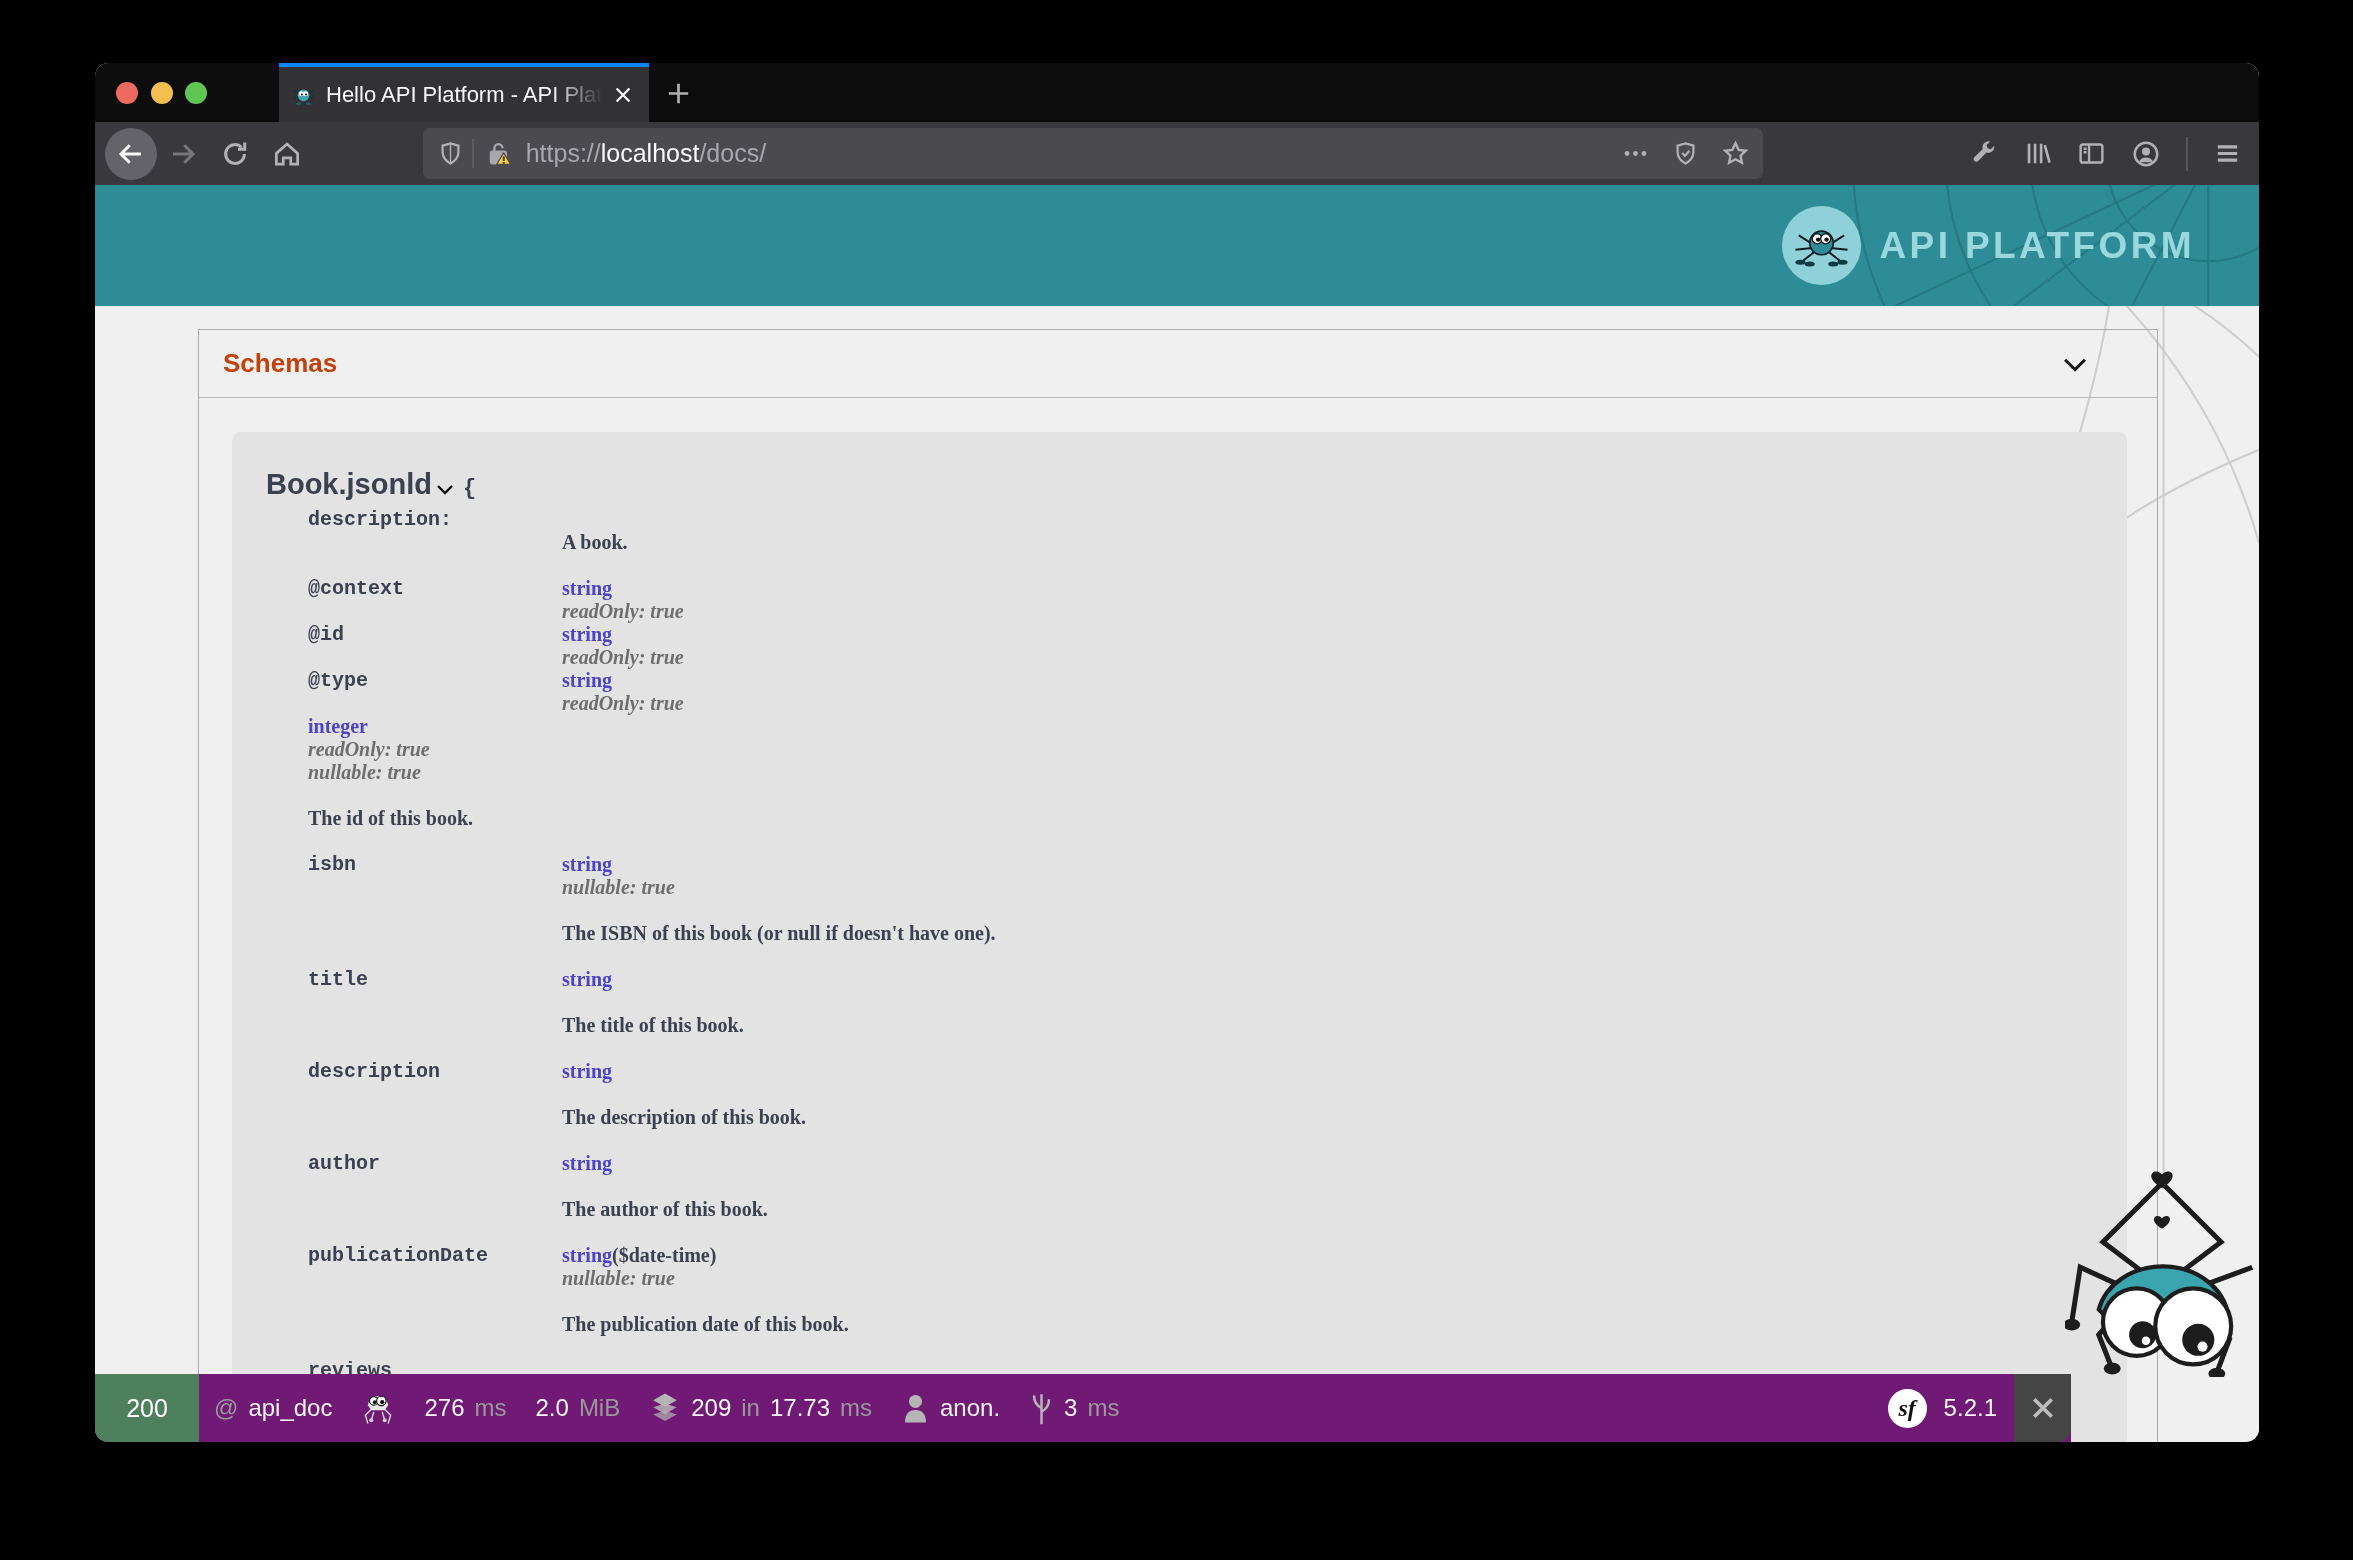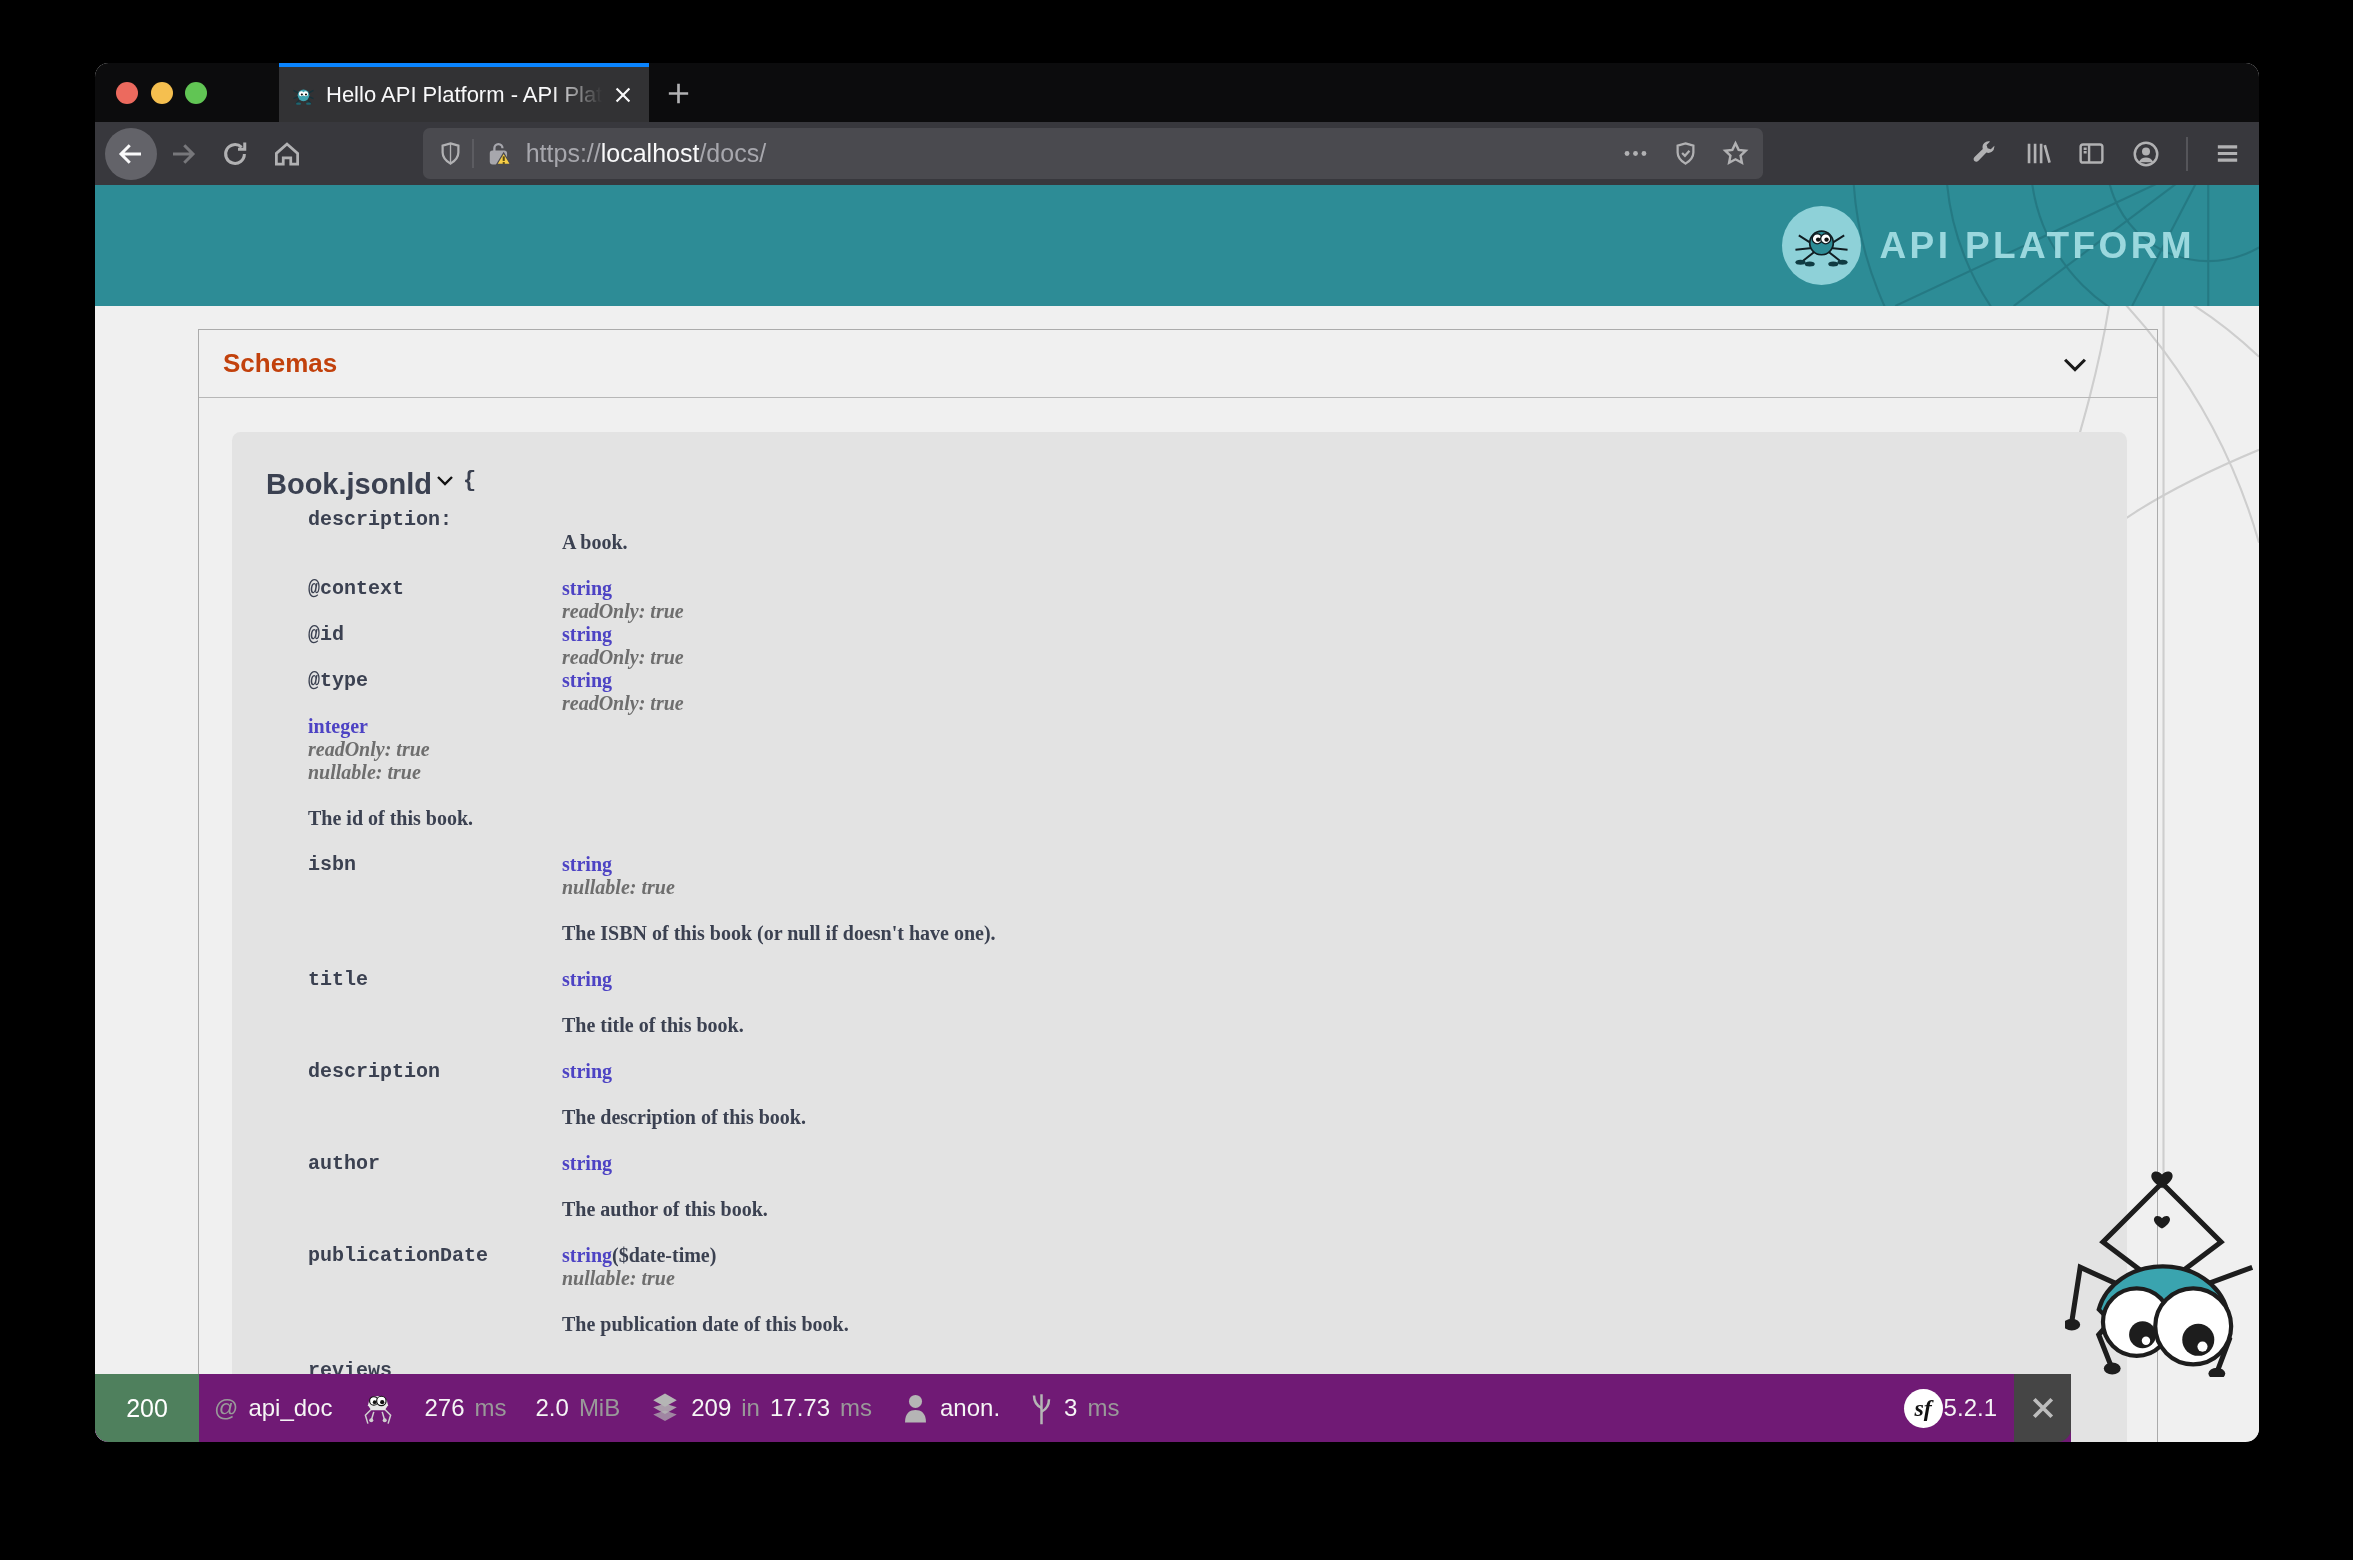--- a/index.html
+++ b/index.html
@@ -47,21 +47,21 @@
   .page { position:relative; height:1135px; background:#f0f0f0; }
   .section { position:absolute; left:103px; right:101px; top:23px; bottom:-68px;
              border:0.8px solid #ababab; }
   .section-head { height:68px; display:flex; align-items:center; padding:0 24px;
                   border-bottom:0.8px solid #b7b7b7; }
   .section-title { font-size:26px; font-weight:bold; color:#c2410c; }
   .section-chevron { margin-left:auto; margin-right:41px; }
 
   .model-box { margin:34px 0 0 33px; width:1895px; background:#e3e3e3; border-radius:8.5px;
                padding:36px 34px 34px 34px; }
-  .model-title-row { display:flex; align-items:flex-start; gap:1px; margin-bottom:6.8px; }
+  .model-title-row { display:flex; align-items:flex-end; gap:1px; margin-bottom:6.8px; }
   .model-title { font-size:29px; font-weight:bold; color:#3b4151; }
   .brace { font-family:"Liberation Mono",monospace; font-size:22px; font-weight:bold; color:#3b4151; }
   .open-brace { margin-left:5px; }
   .close-brace { margin-top:6.8px; margin-left:1.7px; }
 
   .prop-row { display:flex; padding-left:42px; }
   .row-gap { margin-top:23px; }
   .prop-name { width:254px; flex:0 0 254px; font-family:"Liberation Mono",monospace;
                font-size:20px; font-weight:bold; color:#3b4151; line-height:23px; }
   .prop-value { font-family:Liberation Serif, serif; font-size:20px; line-height:23px; }
@@ -72,21 +72,21 @@
   .prop-toggle { margin-top:25px; padding-left:15px; color:#3b4151; font-weight:bold; cursor:pointer; }
   .prop-toggle .chev { font-size:22px; margin-right:12px; }
 
   
   .sf-toolbar { position:absolute; left:0; bottom:0; width:1976px; height:68px; background:#701a75;
                 display:flex; align-items:stretch; font-size:24px; z-index:30; }
   .sf-status { width:104px; background:#4f805d; color:#fff; display:flex; align-items:center;
                justify-content:center; font-size:25px; border-radius:0 0 0 13.5px; }
   .sf-item { display:flex; align-items:center; gap:10px; margin-left:29px; color:#f5f5f5; }
   .sf-dim { color:#999; }
-  .sf-right { margin-left:auto; display:flex; align-items:center; gap:1px; padding-right:17px; color:#f5f5f5; }
+  .sf-right { margin-left:auto; display:flex; align-items:center; gap:17px; padding-right:17px; color:#f5f5f5; }
   .sf-logo { width:39px; height:39px; border-radius:50%; background:#fff; color:#111;
              display:flex; align-items:center; justify-content:center;
              font-family:"Liberation Serif",serif; font-style:italic; font-weight:bold; font-size:24px; }
   .sf-close { width:57px; background:#454545; display:flex; align-items:center; justify-content:center;
               border-radius:0 0 13.5px 0; cursor:pointer; }
 
   svg { display:block; }
 </style>
 </head>
 <body>

